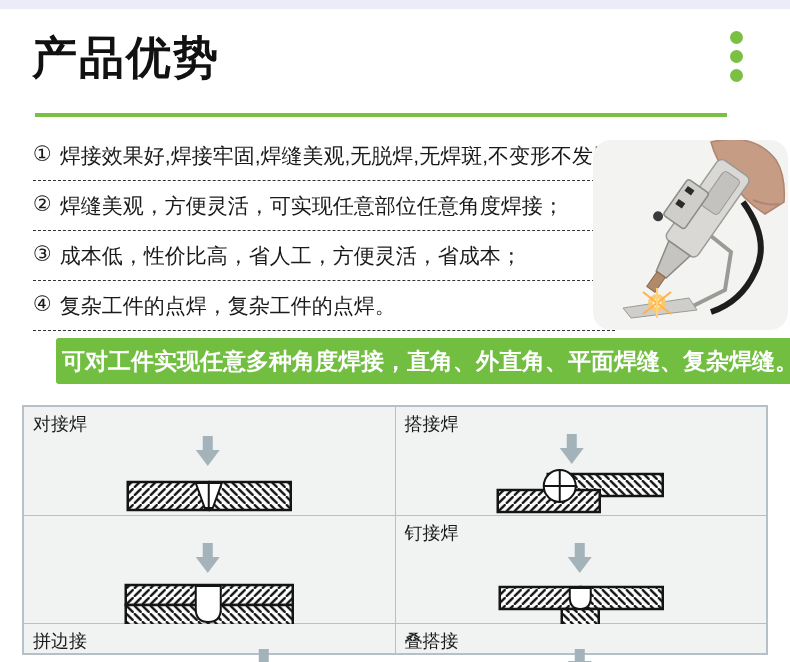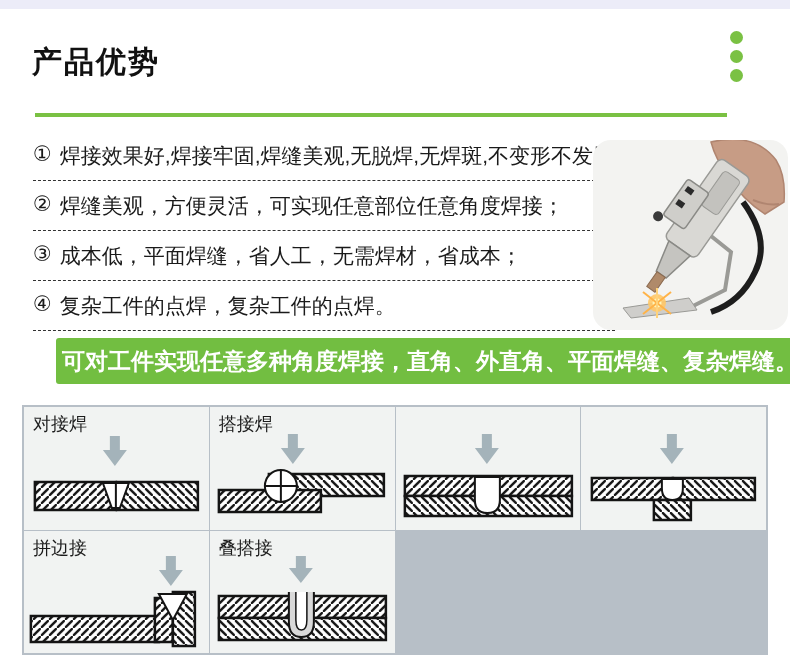--- a/index.html
+++ b/index.html
@@ -7,38 +7,38 @@
     --grid-border:#b7bfc7; --cell-bg:#f1f3f2; --arrow:#a4b3ba; --ink:#141414; --text:#1a1a1a;
     --photo-bg:#f3f3f1;
   }
   *{margin:0;padding:0;box-sizing:border-box;}
   html,body{background:#fff;}
   body{font-family:"Liberation Sans","DejaVu Sans",sans-serif;}
   .page{position:relative;width:790px;height:662px;background:#fff;overflow:hidden;}
 
   .topbar{position:absolute;left:0;top:0;width:790px;height:9px;background:var(--topbar);}
 
-  .page-title{position:absolute;left:32px;top:42px;font-size:30px;font-weight:700;color:#111;letter-spacing:2px;}
+  .page-title{position:absolute;left:32px;top:28px;font-size:45px;font-weight:700;color:#111;letter-spacing:2px;}
   .title-underline{position:absolute;left:35px;top:113px;width:692px;height:4px;background:var(--accent);}
   .dots{position:absolute;left:728px;top:31px;width:16px;display:flex;flex-direction:column;align-items:center;gap:6px;}
   .dots i{display:block;width:13px;height:13px;border-radius:50%;background:var(--accent);}
 
   .advantages{position:absolute;left:33px;top:140px;width:582px;list-style:none;}
   .advantages li{display:flex;gap:8px;font-size:21px;color:var(--text);padding:2px 0 10px;margin-bottom:9px;border-bottom:1px dashed #333;}
   .advantages .num{flex:0 0 auto;}
   .advantages .txt{white-space:nowrap;letter-spacing:0;}
 
   .photo{position:absolute;left:593px;top:140px;width:195px;height:190px;}
 
   .banner{position:absolute;left:20px;top:338px;width:748px;height:46px;background:var(--banner-bg);
     border-radius:3px;color:var(--banner-text);font-size:23px;font-weight:700;line-height:46px;
     text-align:center;white-space:nowrap;margin-left:36px;}
 
   .weld-grid{position:absolute;left:22px;top:405px;width:746px;height:250px;
-    display:grid;grid-template-columns:repeat(4,1fr);grid-template-rows:1fr 1fr;
+    display:grid;grid-template-columns:repeat(2,1fr);grid-template-rows:1fr 1fr;
     gap:1px;background:var(--grid-border);border:2px solid var(--grid-border);}
   .cell{background:var(--cell-bg);position:relative;padding:5px 0 0 9px;}
   .cell-label{font-size:18px;color:#1b1b1b;}
   .cell svg.diagram{position:absolute;left:0;top:25px;width:100%;height:95px;}
 
   .ar{fill:var(--arrow);}
   .arline{stroke:var(--arrow);stroke-width:9;stroke-linecap:butt;fill:none;}
   .metal{stroke:#141414;stroke-width:2.5;}
   .weldw{fill:#ffffff;stroke:#141414;stroke-width:2;}
   .defs-holder{position:absolute;width:0;height:0;overflow:hidden;}
@@ -75,21 +75,21 @@
     <li>
       <span class="num">①</span>
       <span class="txt">焊接效果好,焊接牢固,焊缝美观,无脱焊,无焊斑,不变形不发黑；</span>
     </li>
     <li>
       <span class="num">②</span>
       <span class="txt">焊缝美观，方便灵活，可实现任意部位任意角度焊接；</span>
     </li>
     <li>
       <span class="num">③</span>
-      <span class="txt">成本低，平面焊缝，省人工，无需焊材，省成本；</span>
+      <span class="txt">成本低，性价比高，省人工，方便灵活，省成本；</span>
     </li>
     <li>
       <span class="num">④</span>
       <span class="txt">复杂工件的点焊，复杂工件的点焊。</span>
     </li>
   </ul>
 
   <div class="photo">
     <svg viewBox="0 0 195 190" width="195" height="190">
       <rect x="0" y="0" width="195" height="190" rx="18" fill="var(--photo-bg)"></rect>
@@ -153,20 +153,21 @@
     <div class="cell">
       <svg class="diagram" viewBox="0 0 183 95">
         <polygon class="ar" points="85,2 95,2 95,16 102,16 90,32 78,16 85,16"></polygon>
         <rect class="metal" x="8" y="44" width="167" height="20" fill="url(#hatchF)"></rect>
         <rect class="metal" x="8" y="64" width="167" height="20" fill="url(#hatchB)"></rect>
         <path class="weldw" d="M78,45 L103,45 L103,68 Q103,81 90.5,81 Q78,81 78,68 Z" stroke-width="2.5"></path>
       </svg>
     </div>
 
     <div class="cell">
+      <div class="cell-label">钉接焊</div>
       <svg class="diagram" viewBox="0 0 183 95">
         <polygon class="ar" points="85,2 95,2 95,16 102,16 90,32 78,16 85,16"></polygon>
         <rect class="metal" x="10" y="46" width="81" height="22" fill="url(#hatchF)"></rect>
         <rect class="metal" x="91" y="46" width="82" height="22" fill="url(#hatchB)"></rect>
         <rect class="metal" x="72" y="68" width="37" height="20" fill="url(#hatchB)"></rect>
         <path class="weldw" d="M80,47 L101,47 L101,56 Q101,68 90.5,68 Q80,68 80,56 Z"></path>
       </svg>
     </div>
 
 

